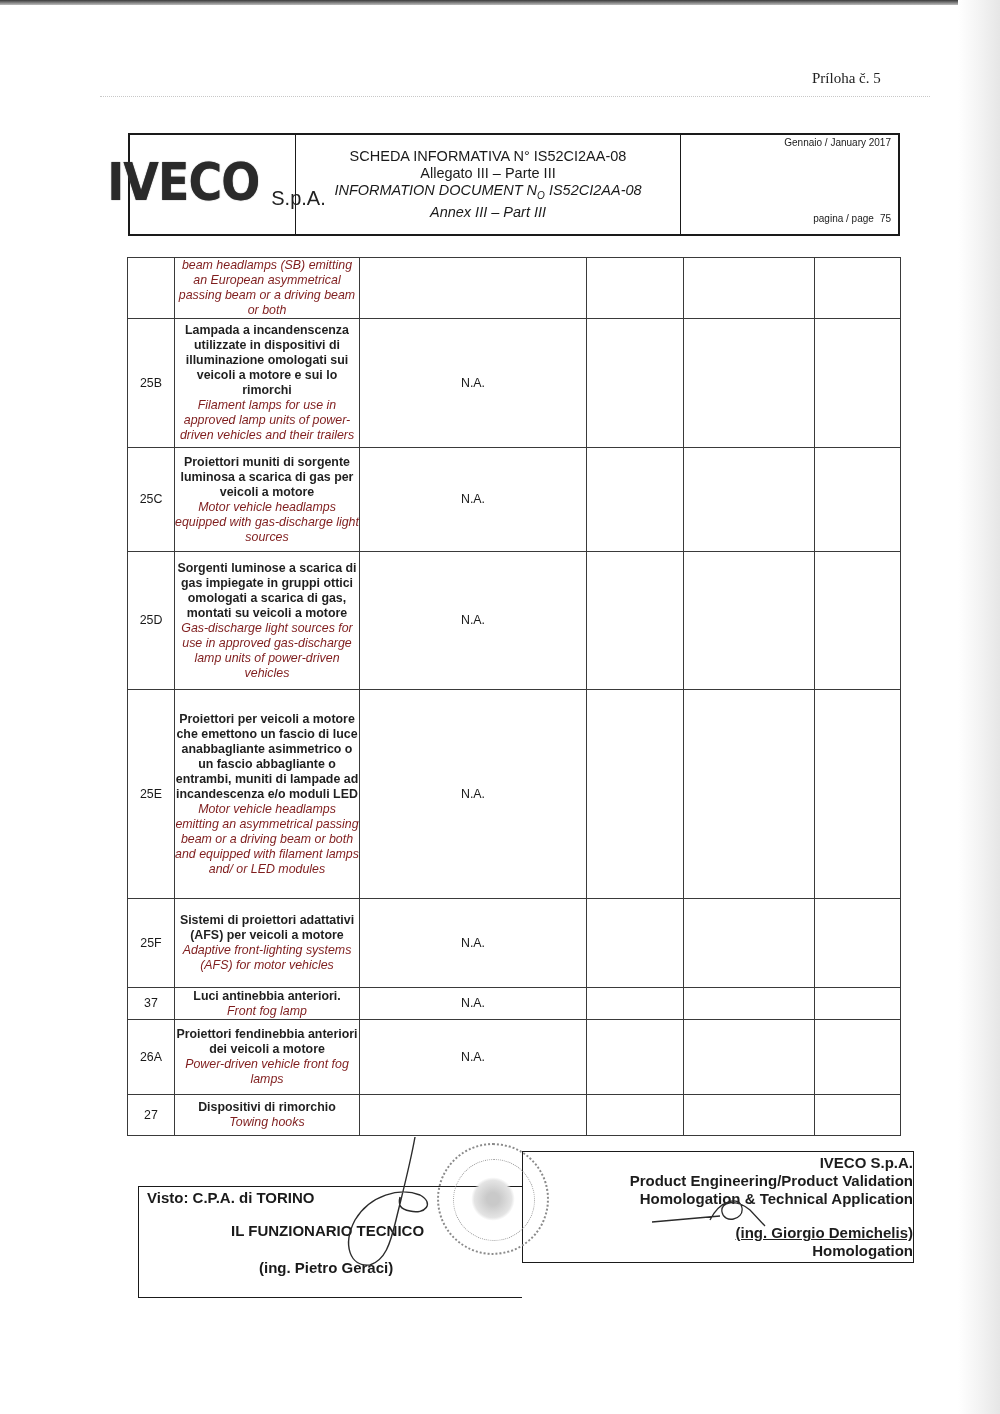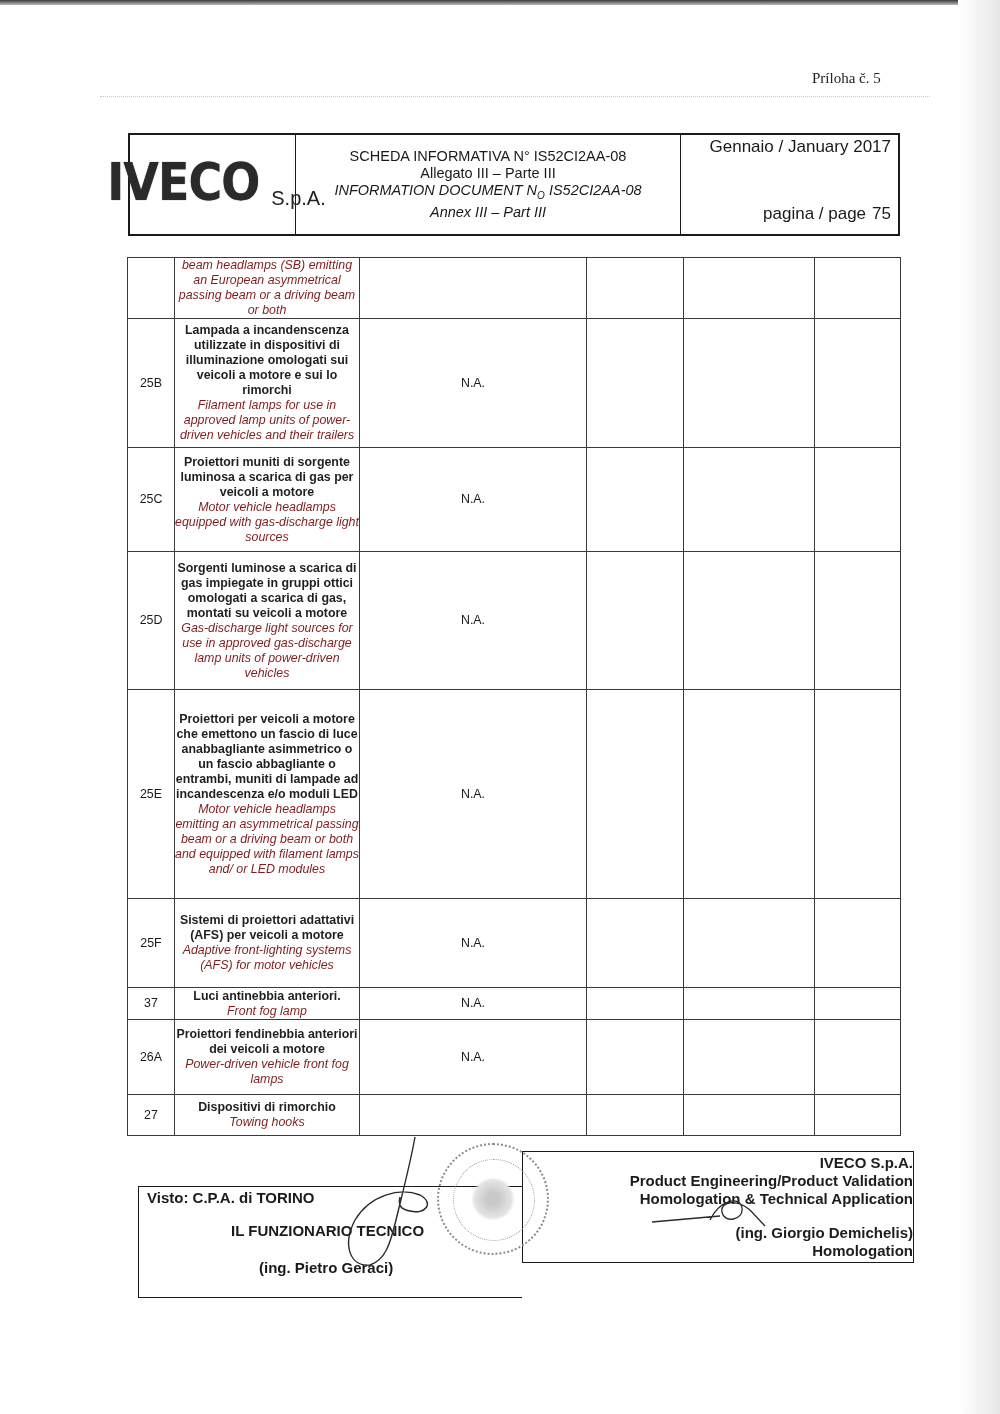--- a/index.html
+++ b/index.html
@@ -40,21 +40,21 @@
       transform: scaleY(1.12); transform-origin: bottom;
       text-shadow: 0 0 1px #555;
     }
     .logo-suffix { font-size: 20px; margin-left: 12px; color: #222; line-height: 1; }
     .title-cell {
       width: 385px; border-right: 1.5px solid #1a1a1a; box-sizing: border-box;
       text-align: center; padding-top: 13px; font-size: 14.5px; line-height: 17px;
     }
     .title-cell .it { font-style: italic; }
     .meta-cell {
-      flex: 1; position: relative; font-size: 17px;
+      flex: 1; position: relative; font-size: 10px;
     }
     .meta-date { position: absolute; right: 7px; top: 2px; }
     .meta-page { position: absolute; right: 7px; bottom: 10px; }
     .meta-page span + span { margin-left: 6px; }
     
     table.spec {
       position: absolute; left: 127px; top: 257px; width: 771px;
       border-collapse: collapse; table-layout: fixed;
     }
     table.spec td {
@@ -75,21 +75,21 @@
       display: flex;
     }
     .footer-left, .footer-right {
       border: 1.5px solid #1a1a1a; box-sizing: border-box; height: 100%; position: relative;
     }
     .footer-left { width: 384px; border-right: none; margin-top: 35px; }
     .footer-right { flex: 1; text-align: right; font-weight: bold; font-size: 15px; line-height: 18px; padding-top: 2px; color: #1d1d1d; }
     .visto { position: absolute; left: 8px; top: 2px; font-weight: bold; font-size: 15px; }
     .funz { position: absolute; left: 92px; top: 35px; font-weight: bold; font-size: 15px; }
     .ing-left { position: absolute; left: 120px; top: 72px; font-weight: bold; font-size: 15px; }
-    .ing-right { margin-top: 16px; }
+    .ing-right { margin-top: 16px; text-decoration: underline; }
     .stamp {
       position: absolute; left: 437px; top: 1143px; width: 112px; height: 112px;
       border-radius: 50%; border: 2px dotted #8a8a8a; box-sizing: border-box;
     }
     .stamp::before {
       content: ""; position: absolute; left: 14px; top: 14px; width: 80px; height: 80px;
       border-radius: 50%; border: 1.5px dotted #9a9a9a;
     }
     .stamp::after {
       content: ""; position: absolute; left: 32px; top: 32px; width: 44px; height: 44px;

